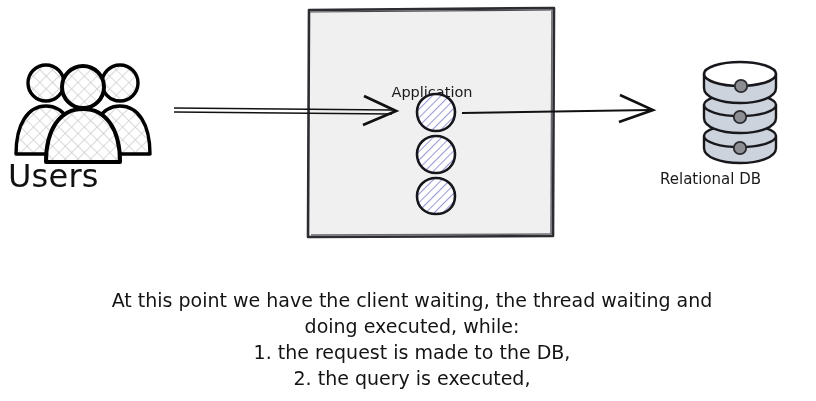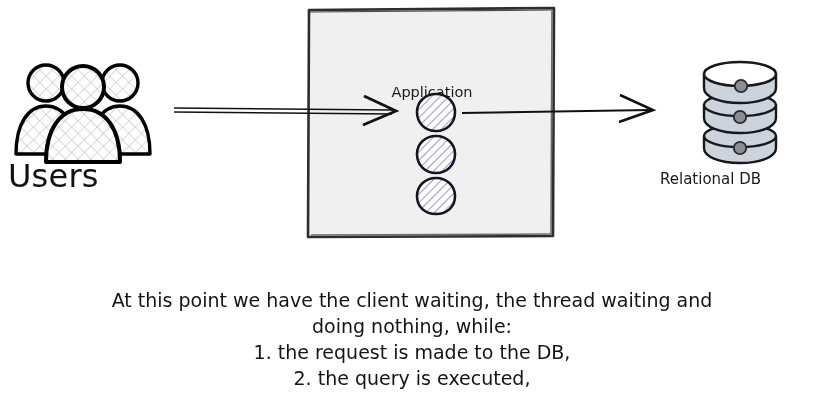--- a/index.html
+++ b/index.html
@@ -149,18 +149,18 @@
 
       <circle cx="47" cy="34" r="6.2" fill="#8c8c93" stroke="#2a2a30" stroke-width="1.8"></circle>
       <circle cx="46" cy="65" r="6.2" fill="#8c8c93" stroke="#2a2a30" stroke-width="1.8"></circle>
       <circle cx="46" cy="96" r="6.2" fill="#8c8c93" stroke="#2a2a30" stroke-width="1.8"></circle>
     </svg>
     <div class="db-label">Relational DB</div>
   </div>
 
   <div class="caption">
     <div>At this point we have the client waiting, the thread waiting and</div>
-    <div>doing nothing, while:</div>
+    <div>doing executed, while:</div>
     <div>1. the request is made to the DB,</div>
     <div>2. the query is executed,</div>
   </div>
 
 </div>
 
 </body></html>

